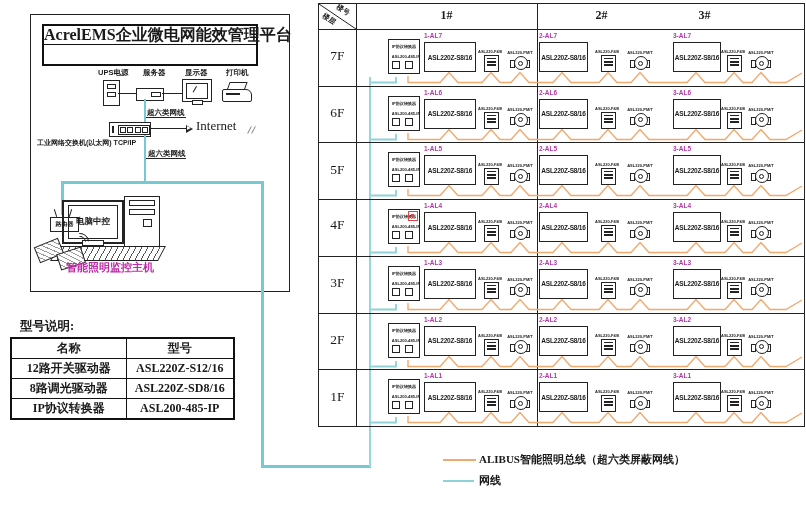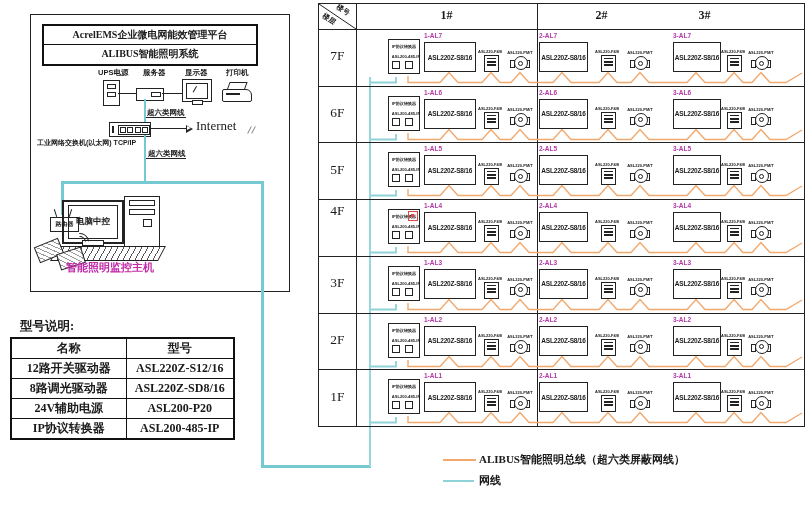--- a/index.html
+++ b/index.html
@@ -6,21 +6,21 @@
   #stage{position:relative;width:806px;height:525px;background:#fff;overflow:hidden;
          font-family:"Liberation Sans",sans-serif;color:#1a1a1a;}
   .abs{position:absolute;}
   .cline{position:absolute;background:#74c9d2;}
   .cline.thin{background:#97d6db;}
   .blackline{position:absolute;background:#222;}
   
   #platform-box{left:30px;top:14px;width:258px;height:276px;border:1px solid #222;}
   #title-box{left:42px;top:24px;width:212px;height:38px;border:2px solid #111;}
   #title-box .trow{height:18px;line-height:18px;text-align:center;font-weight:bold;
-      font-size:10px;font-family:"Liberation Serif",serif;white-space:nowrap;}
+      font-size:16px;font-family:"Liberation Serif",serif;white-space:nowrap;}
   #title-box .trow:first-child{border-bottom:1px solid #111;}
   .devlabel{position:absolute;top:68px;font-size:7.5px;font-weight:bold;white-space:nowrap;}
   .icon{position:absolute;}
   .boxic{border:1.2px solid #222;background:#fff;}
   .cablelabel{position:absolute;font-size:7.5px;font-weight:bold;white-space:nowrap;}
   .tick{position:absolute;height:1px;background:#222;}
   #switch-icon{left:109px;top:122px;width:40px;height:13px;border:1.2px solid #222;display:flex;align-items:center;}
   #switch-icon .hatch{width:16px;height:7px;margin-left:2px;
       background:repeating-linear-gradient(90deg,#222 0 1.5px,#fff 1.5px 3px);}
   #switch-icon .ports{display:flex;gap:1.5px;margin-left:3px;border:1px solid #222;padding:1px;}
@@ -102,21 +102,20 @@
 </style>
 </head>
 <body>
 
 <div id="stage">
 
   <div class="abs" id="platform-box"></div>
 
   <div class="abs" id="title-box">
     <div class="trow">AcrelEMS企业微电网能效管理平台</div>
-    <div class="trow">ALIBUS智能照明系统</div>
   </div>
 
   <div class="devlabel" style="left:98px;">UPS电源</div>
   <div class="devlabel" style="left:143px;">服务器</div>
   <div class="devlabel" style="left:185px;">显示器</div>
   <div class="devlabel" style="left:226px;">打印机</div>
 
   <div class="icon boxic" style="left:103px;top:80px;width:15px;height:24px;">
     <div style="margin:3px 3px 0 3px;height:3px;border:1px solid #222;"></div>
     <div style="margin:3px 3px 0 3px;height:3px;border:1px solid #222;"></div>
@@ -207,24 +206,20 @@
     </tr>
       </thead>
     <tbody>
         <tr>
           <td>12路开关驱动器</td>
           <td>ASL220Z-S12/16</td>
         </tr>
         <tr>
           <td>8路调光驱动器</td>
           <td>ASL220Z-SD8/16</td>
-        </tr>
-        <tr>
-          <td>24V辅助电源</td>
-          <td>ASL200-P20</td>
         </tr>
         <tr>
           <td>IP协议转换器</td>
           <td>ASL200-485-IP</td>
         </tr>
       </tbody>
   </table>
 
   <div class="abs" id="floor-grid">
     <div class="gv" style="left:37px;"></div>
@@ -622,21 +617,21 @@
             </span>
           </div>
         </div>
       </div>
   <div class="floor-label" style="top: 44.3571px;">7F</div>
       <div class="gh" style="top: 81.7143px;"></div>
       <div class="floor-label" style="top: 101.071px;">6F</div>
       <div class="gh" style="top: 138.429px;"></div>
       <div class="floor-label" style="top: 157.786px;">5F</div>
       <div class="gh" style="top: 195.143px;"></div>
-      <div class="floor-label" style="top: 199px;">4F</div>
+      <div class="floor-label" style="top: 213px;">4F</div>
       <div class="gh" style="top: 251.857px;"></div>
       <div class="floor-label" style="top: 271.214px;">3F</div>
       <div class="gh" style="top: 308.571px;"></div>
       <div class="floor-label" style="top: 327.929px;">2F</div>
       <div class="gh" style="top: 365.286px;"></div>
       <div class="floor-label" style="top: 384.643px;">1F</div>
     </div>
 
   <div class="legend-line" style="left: 443px; top: 459px; width: 33px; background: rgb(242, 169, 110);"></div>
   <div class="legend-text" style="left:479px;top:452px;">ALIBUS智能照明总线（超六类屏蔽网线）</div>

